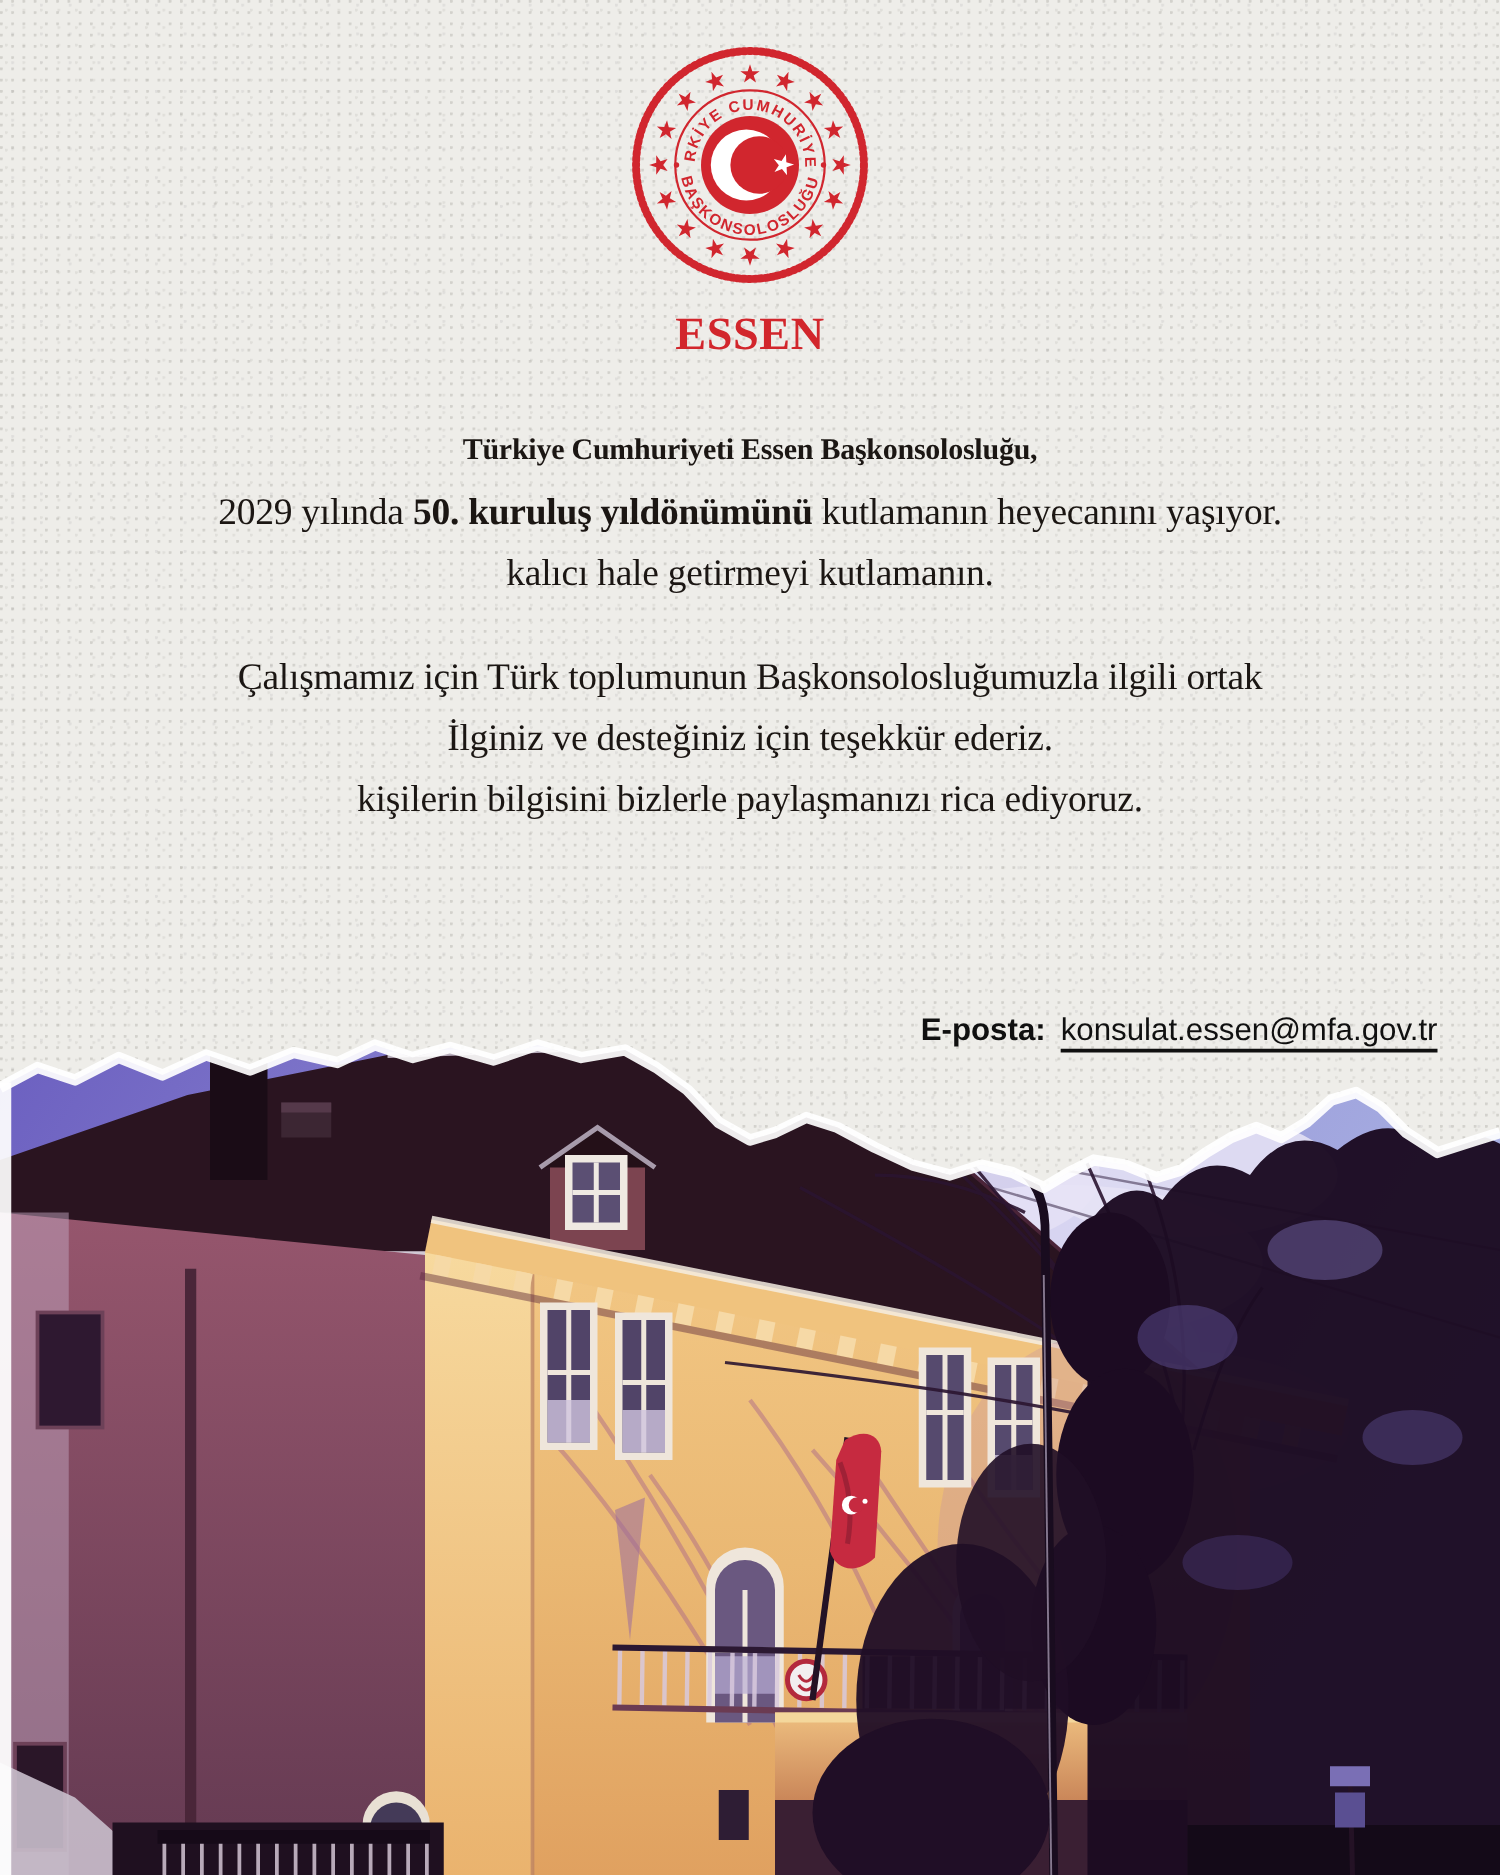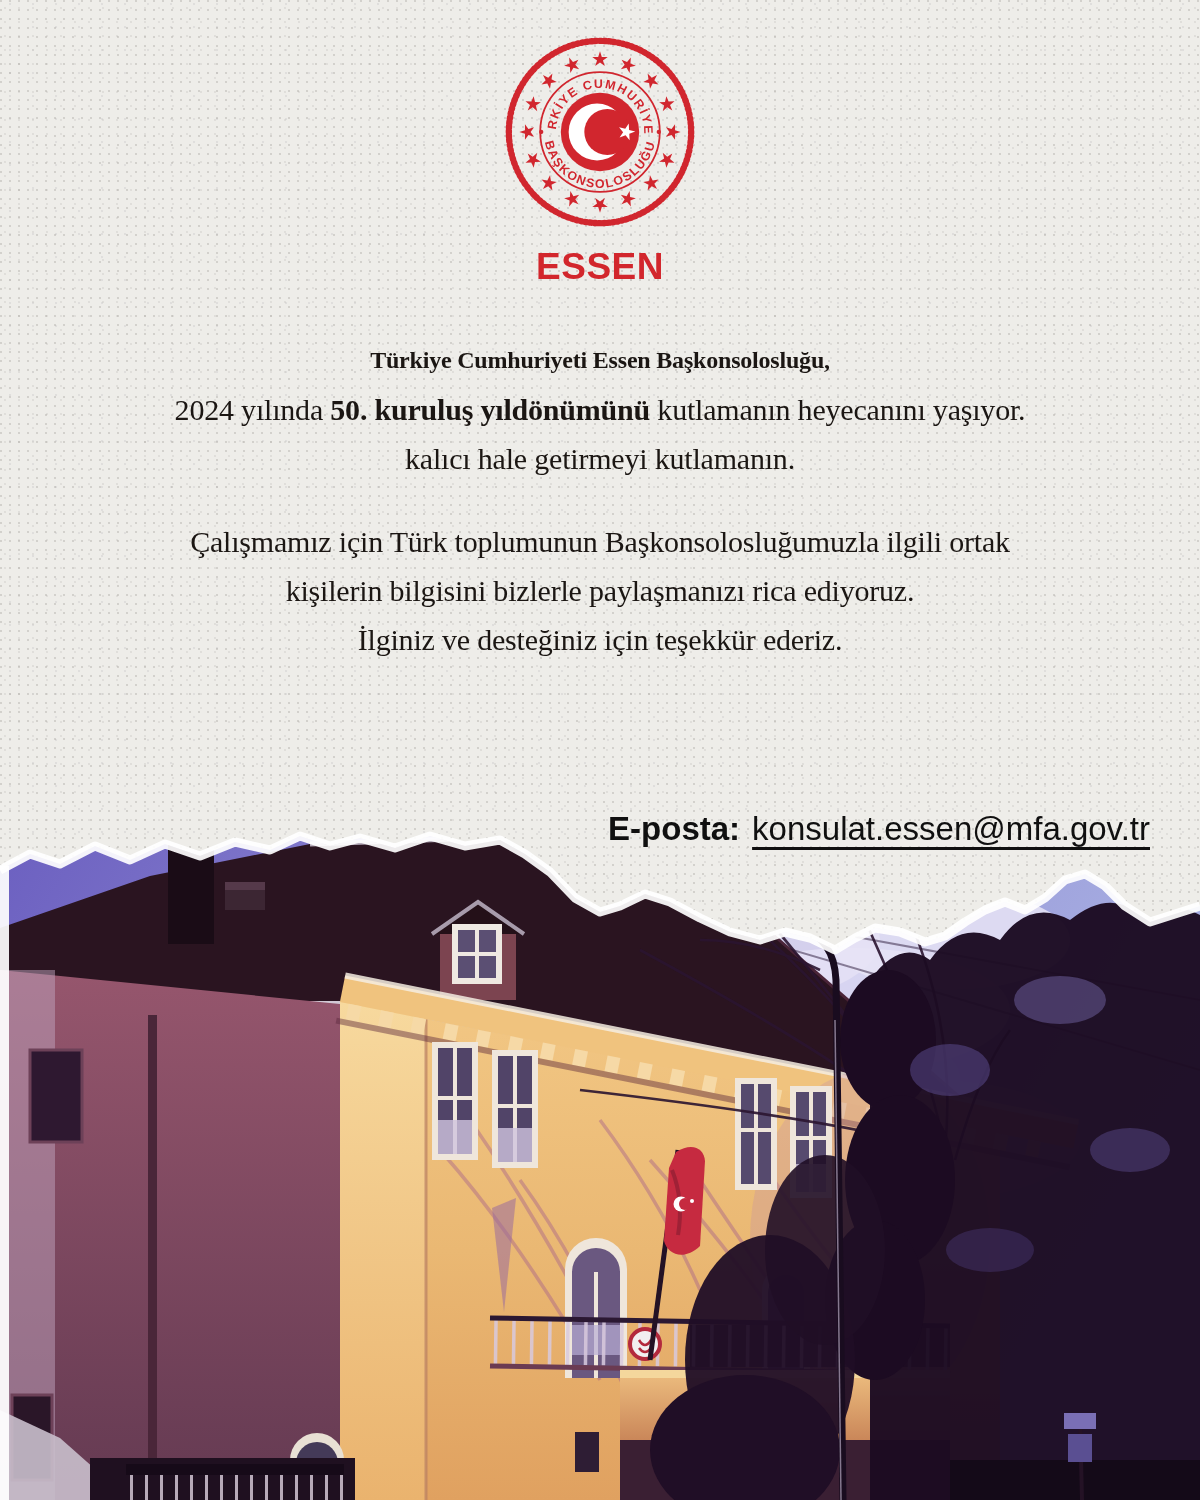--- a/index.html
+++ b/index.html
@@ -10,36 +10,36 @@
       radial-gradient(circle at 1px 1px, rgba(158,156,148,.34) 1px, transparent 1.5px),
       radial-gradient(circle at 1px 1px, rgba(192,190,184,.30) 1px, transparent 1.4px),
       radial-gradient(circle at 1px 1px, rgba(120,118,128,.12) 1px, transparent 1.6px);
     background-size:9px 9px,14px 14px,23px 23px;
     background-position:0 0,4px 7px,9px 3px;
     font-family:"Liberation Serif","DejaVu Serif",serif;
   }
   .logo{position:absolute;left:502px;top:34px;width:196px;height:196px;}
   .city{
     position:absolute;top:246px;left:0;width:100%;text-align:center;
-    font-family:Liberation Sans, sans-serif;
+    font-family:Liberation Serif, serif;
     font-weight:700;font-size:37px;letter-spacing:.5px;color:#d2262c;
   }
   .bodytext{
     position:absolute;top:336px;left:24px;right:24px;text-align:center;
     font-size:30px;line-height:49px;color:#1b1613;letter-spacing:-.2px;
   }
   .bodytext p{margin:0;}
   .bodytext p + p{margin-top:34px;}
   .line{display:block;}
   .lead{font-weight:700;font-size:24px;}
   .b{font-weight:700;}
   .email{
     position:absolute;top:810px;right:50px;
     font-family:"Liberation Sans","DejaVu Sans",sans-serif;
-    font-size:33px;color:#101010;white-space:nowrap;
+    font-size:25px;color:#101010;white-space:nowrap;
   }
   .email .lbl{font-weight:700;margin-right:12px;}
   .email a{
     color:#101010;text-decoration:underline;
     text-decoration-thickness:3px;text-underline-offset:7px;
   }
   .photo{position:absolute;left:0;top:820px;width:1200px;height:680px;display:block;}
 </style>
 </head>
 <body>
@@ -91,27 +91,27 @@
       <circle cx="107.5" cy="100" r="23.5" fill="#d1262e"></circle>
       <use href="#star" transform="translate(127,100) scale(9) rotate(15)" fill="#ffffff"></use>
     </g>
   </svg>
 
   <div class="city">ESSEN</div>
 
   <div class="bodytext">
     <p>
       <span class="line lead">Türkiye Cumhuriyeti Essen Başkonsolosluğu,</span>
-      <span class="line"><span>2024 yılında </span><span class="b">50. kuruluş yıldönümünü</span><span> kutlamanın heyecanını yaşıyor.</span></span>
+      <span class="line"><span>2029 yılında </span><span class="b">50. kuruluş yıldönümünü</span><span> kutlamanın heyecanını yaşıyor.</span></span>
       <span class="line">kalıcı hale getirmeyi kutlamanın.</span>
     </p>
     <p>
       <span class="line">Çalışmamız için Türk toplumunun Başkonsolosluğumuzla ilgili ortak</span>
+      <span class="line">İlginiz ve desteğiniz için teşekkür ederiz.</span>
       <span class="line">kişilerin bilgisini bizlerle paylaşmanızı rica ediyoruz.</span>
-      <span class="line">İlginiz ve desteğiniz için teşekkür ederiz.</span>
     </p>
   </div>
 
   <div class="email">
     <span class="lbl">E-posta:</span><a href="#">konsulat.essen@mfa.gov.tr</a>
   </div>
 
   <svg class="photo" viewBox="0 0 1200 680" aria-hidden="true">
     <defs>
       <clipPath id="tearClip">

